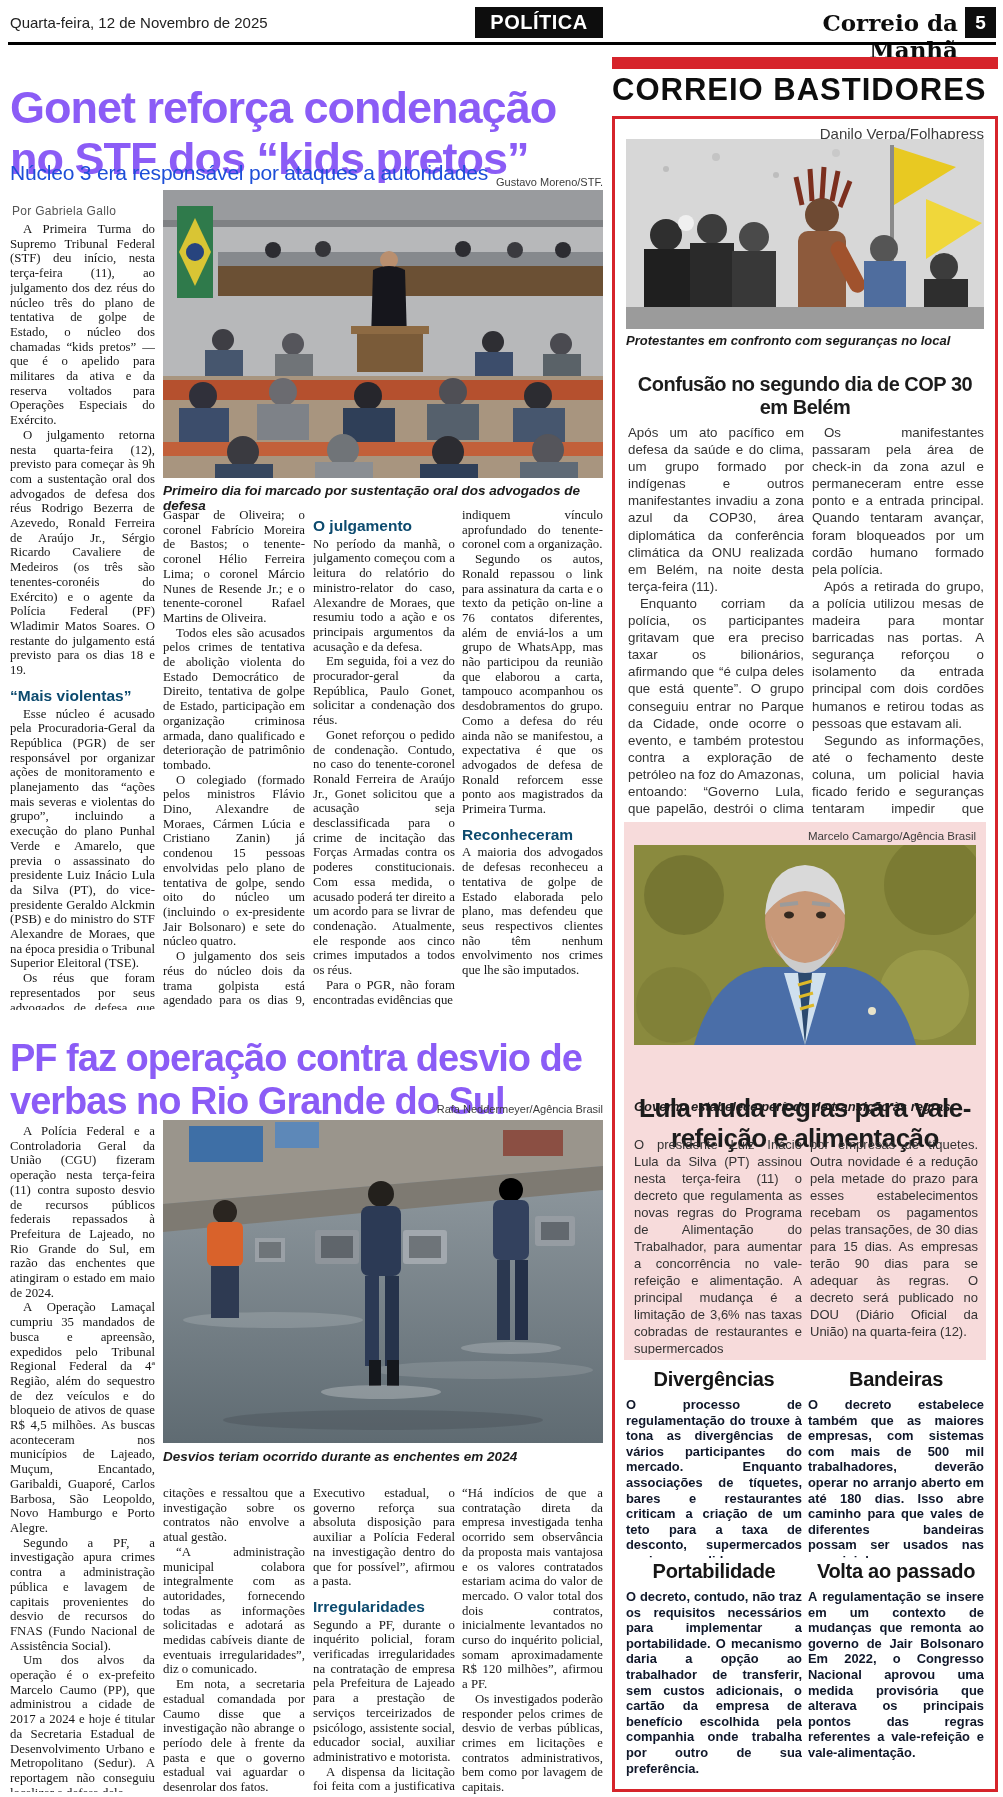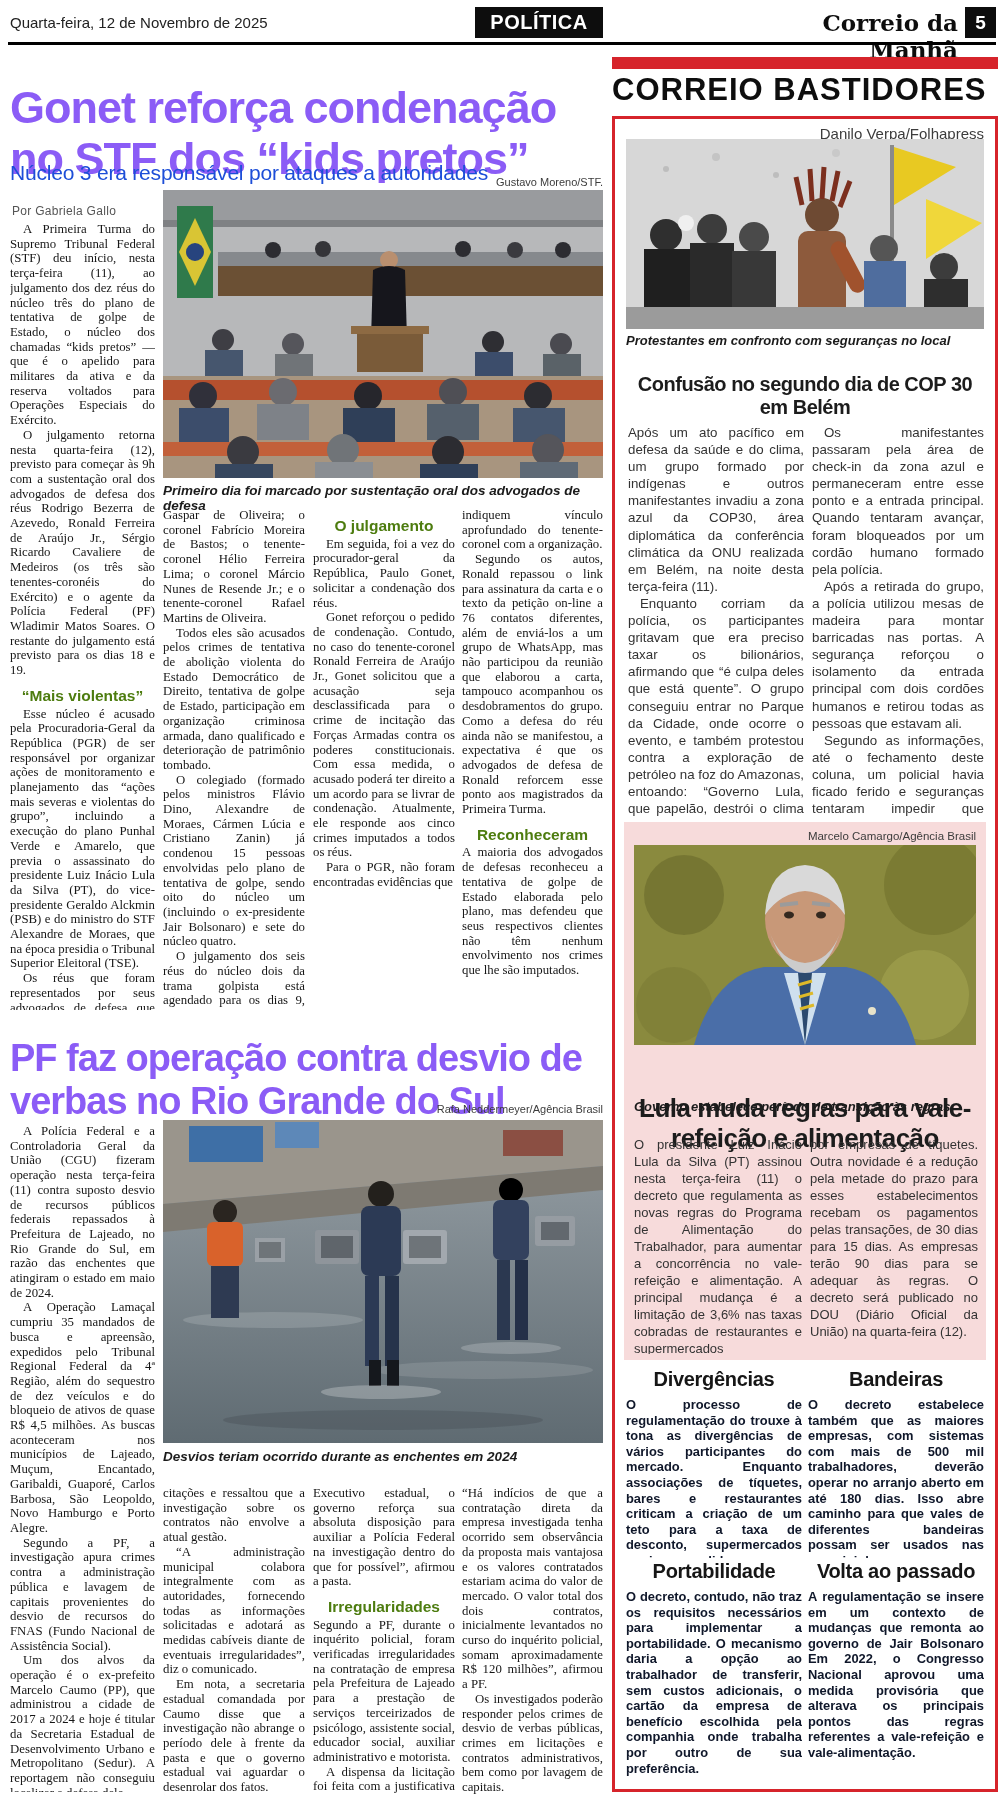--- a/index.html
+++ b/index.html
@@ -43,21 +43,21 @@
   #a1-col2{left:163px;top:508px;width:142px;height:502px;}
   #a1-col3{left:313px;top:508px;width:142px;height:502px;}
   #a1-col4{left:462px;top:508px;width:141px;height:502px;}
   #a2-col2{left:163px;top:1486px;width:142px;height:308px;}
   #a2-col3{left:313px;top:1486px;width:142px;height:308px;}
   #a2-col4{left:462px;top:1486px;width:141px;height:308px;}
 
   .b-p{margin:0;text-indent:13px;}
   .b-c{margin:0;}
   .b-h{font-family:"Liberation Sans",sans-serif;font-size:15.5px;font-weight:700;
-       margin:11px 0 3px;text-align:center;color:#4d7c0f;}
+       margin:11px 0 3px;text-align:left;color:#0c4a6e;}
 
   
   #sb-bar{left:612px;top:57px;width:386px;height:12px;background:#d6242b;}
   #sb-title{left:612px;top:72px;width:386px;font-size:31px;font-weight:800;color:#0e0e0e;
         letter-spacing:1px;white-space:nowrap;}
   #sb-box{left:612px;top:116px;width:386px;height:1676px;border:3px solid #d6242b;box-sizing:border-box;background:#fff;}
   #sb-credit1{left:626px;top:125px;width:358px;font-size:15px;}
   #sb-photo1{left:626px;top:139px;width:358px;height:190px;}
   #sb-caption1{left:626px;top:333px;width:358px;font-size:13px;}
   #cop-headline{left:626px;top:356px;width:358px;font-size:20px;font-weight:700;text-align:center;
@@ -163,20 +163,21 @@
       <p class="b-p">Os réus que foram representados por seus advogados de defesa que tiveram tempo de realizar suas sustentações orais no primeiro dia foram: o coronel do Exército Bernardo Romão Corrêa Netto; o general da reserva Estevam Cals Theophilo</p>
     </div>
   <div class="abs serif-col" id="a1-col2">
       <p class="b-c">Gaspar de Oliveira; o coronel Fabrício Moreira de Bastos; o tenente-coronel Hélio Ferreira Lima; o coronel Márcio Nunes de Resende Jr.; e o tenente-coronel Rafael Martins de Oliveira.</p>
       <p class="b-p">Todos eles são acusados pelos crimes de tentativa de abolição violenta do Estado Democrático de Direito, tentativa de golpe de Estado, participação em organização criminosa armada, dano qualificado e deterioração de patrimônio tombado.</p>
       <p class="b-p">O colegiado (formado pelos ministros Flávio Dino, Alexandre de Moraes, Cármen Lúcia e Cristiano Zanin) já condenou 15 pessoas envolvidas pelo plano de tentativa de golpe, sendo oito do núcleo um (incluindo o ex-presidente Jair Bolsonaro) e sete do núcleo quatro.</p>
       <p class="b-p">O julgamento dos seis réus do núcleo dois da trama golpista está agendado para os dias 9, 10, 16 e 17 de dezembro.</p>
     </div>
   <div class="abs serif-col" id="a1-col3">
       <h3 class="b-h">O julgamento</h3>
+      <p class="b-c">No período da manhã, o julgamento começou com a leitura do relatório do ministro-relator do caso, Alexandre de Moraes, que resumiu todo a ação e os principais argumentos da acusação e da defesa.</p>
       <p class="b-p">Em seguida, foi a vez do procurador-geral da República, Paulo Gonet, solicitar a condenação dos réus.</p>
       <p class="b-p">Gonet reforçou o pedido de condenação. Contudo, no caso do tenente-coronel Ronald Ferreira de Araújo Jr., Gonet solicitou que a acusação seja desclassificada para o crime de incitação das Forças Armadas contra os poderes constitucionais. Com essa medida, o acusado poderá ter direito a um acordo para se livrar de condenação. Atualmente, ele responde aos cinco crimes imputados a todos os réus.</p>
       <p class="b-p">Para o PGR, não foram encontradas evidências que</p>
     </div>
   <div class="abs serif-col" id="a1-col4">
       <p class="b-c">indiquem vínculo aprofundado do tenente-coronel com a organização.</p>
       <p class="b-p">Segundo os autos, Ronald repassou o link para assinatura da carta e o texto da petição on-line a 76 contatos diferentes, além de enviá-los a um grupo de WhatsApp, mas não participou da reunião que elaborou a carta, tampouco acompanhou os desdobramentos do grupo. Como a defesa do réu ainda não se manifestou, a expectativa é que os advogados de defesa de Ronald reforcem esse ponto aos magistrados da Primeira Turma.</p>
       <h3 class="b-h">Reconheceram</h3>
       <p class="b-c">A maioria dos advogados de defesas reconheceu a tentativa de golpe de Estado elaborada pelo plano, mas defendeu que seus respectivos clientes não têm nenhum envolvimento nos crimes que lhe são imputados.</p>
     </div>

